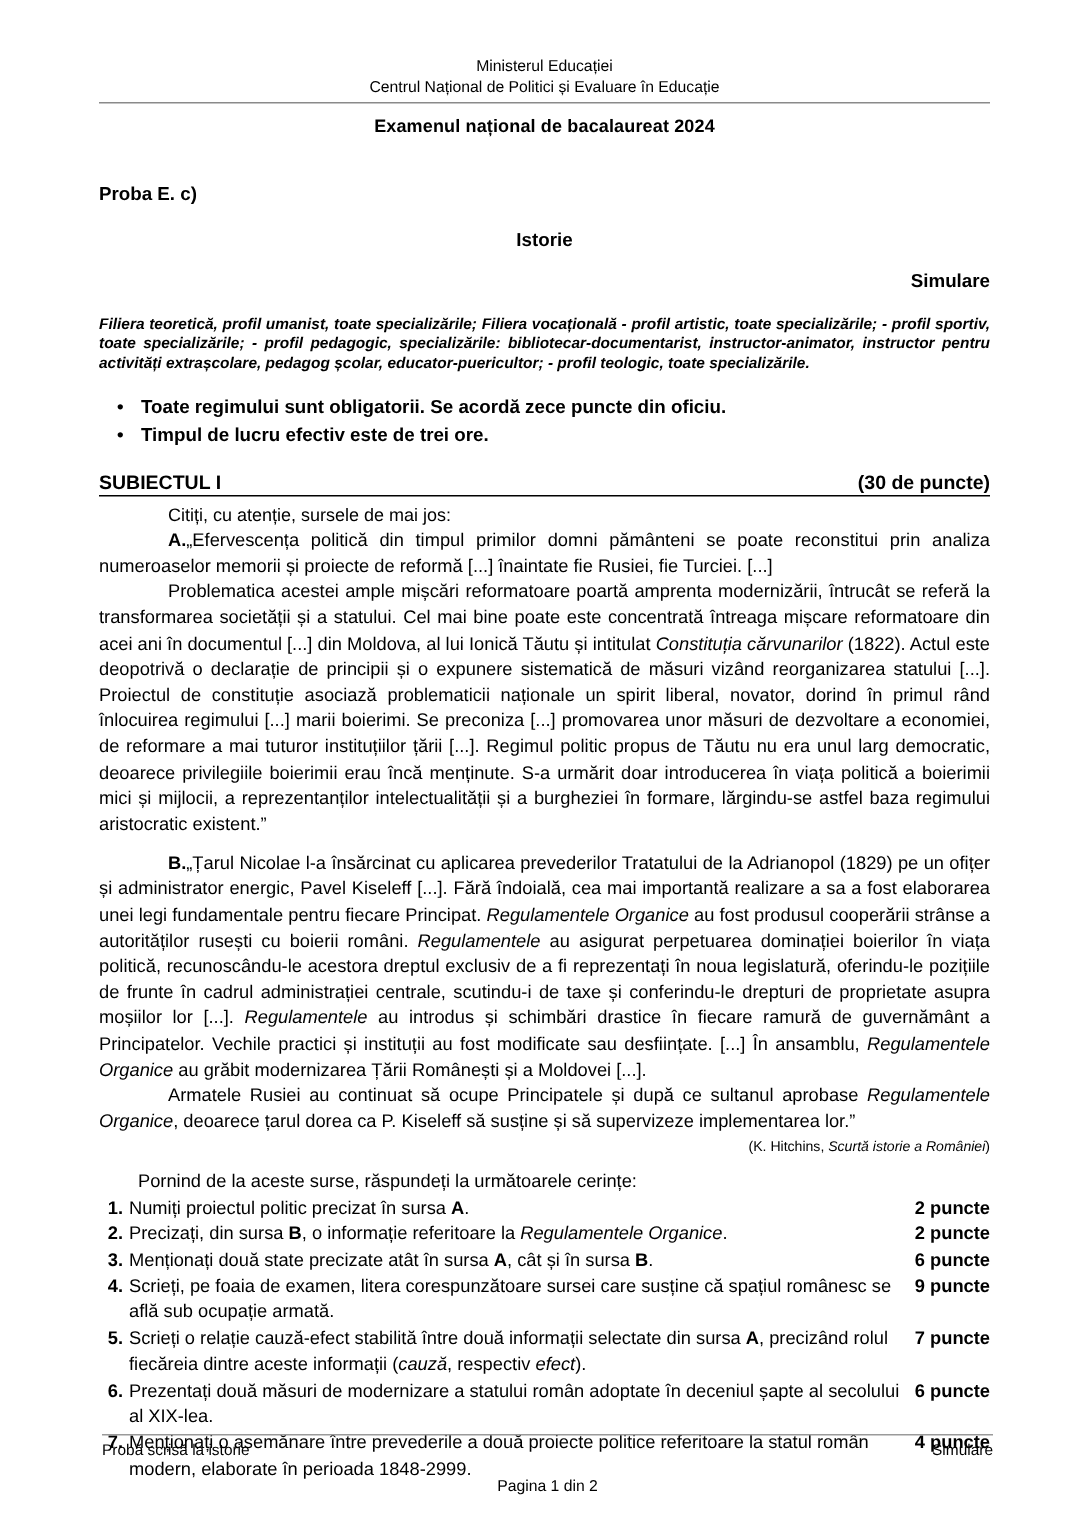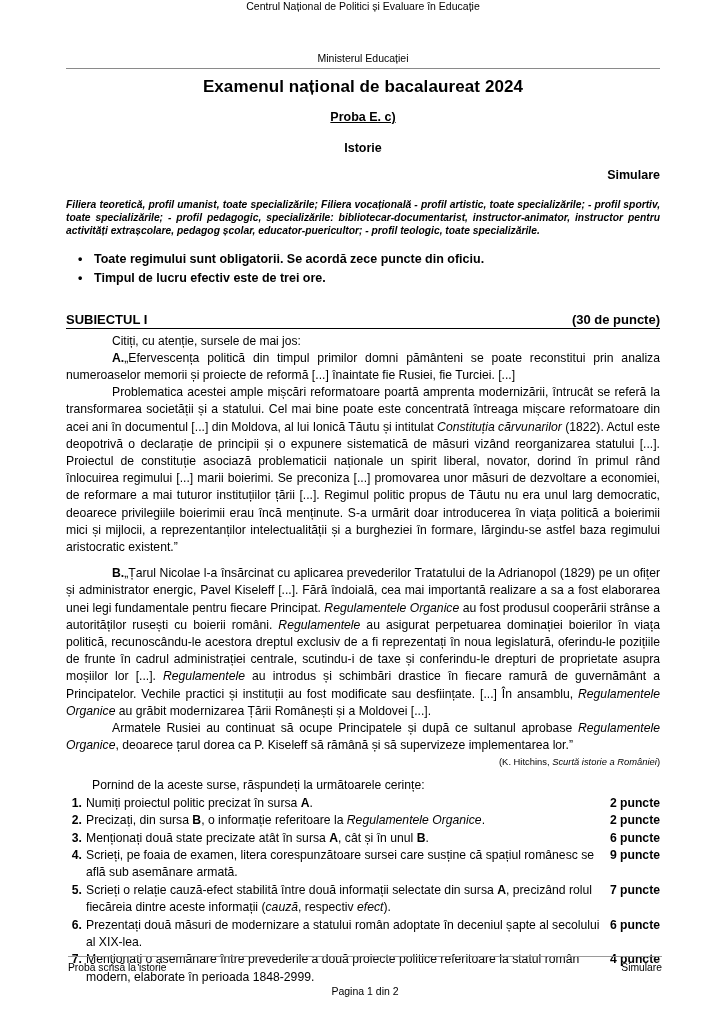--- a/index.html
+++ b/index.html
@@ -34,31 +34,29 @@
     line-height: 13.5px;
     margin-top: 38px;
   }
   .hdr-rule {
     border-top: 1.4px solid #8a8a8a;
     margin-top: 3px;
     margin-bottom: 0;
   }
   .exam-title {
     text-align: center;
-    font-size: 17px;
+    font-size: 12px;
     font-weight: bold;
     margin-top: 8px;
     letter-spacing: 0.1px;
   }
   .proba {
-    text-align: center;
-    font-size: 12.5px;
-    font-weight: bold;
-    margin-top: 13px;
-    text-decoration: underline;
+    font-size: 12.5px;
+    font-weight: bold;
+    margin-top: 31px;
   }
   .subject-name {
     text-align: center;
     font-size: 12.5px;
     font-weight: bold;
     margin-top: 17px;
   }
   .simulare-top {
     text-align: right;
     font-size: 12.5px;
@@ -92,21 +90,21 @@
   ul.notes li .bullet {
     position: absolute;
     left: 12px;
     top: 0;
     font-size: 12.5px;
     line-height: 19px;
   }
 
   
   .subiect-head {
-    margin-top: 24px;
+    margin-top: 14px;
     display: flex;
     justify-content: space-between;
     align-items: center;
     font-size: 13px;
     font-weight: bold;
     border-bottom: 1.3px solid #000000;
     padding-bottom: 1px;
   }
 
   
@@ -190,22 +188,22 @@
     margin-top: 12px;
   }
 </style>
 </head>
 <body>
 
 <div id="page">
   <div class="sheet">
 
     <div>
+      <div class="ministry">Ministerul Educației</div>
       <div class="ministry" style="margin-top:0">Centrul Național de Politici și Evaluare în Educație</div>
-      <div class="ministry">Ministerul Educației</div>
       <div class="hdr-rule"></div>
       <div class="exam-title">Examenul național de bacalaureat 2024</div>
       <div class="proba">Proba E. c)</div>
       <div class="subject-name">Istorie</div>
       <div class="simulare-top">Simulare</div>
     </div>
 
     <div class="filiera">Filiera teoretică, profil umanist, toate specializările; Filiera vocațională - profil artistic, toate specializările; - profil sportiv, toate specializările; - profil pedagogic, specializările: bibliotecar-documentarist, instructor-animator, instructor pentru activități extrașcolare, pedagog școlar, educator-puericultor; - profil teologic, toate specializările.</div>
 
     <ul class="notes">
@@ -235,33 +233,33 @@
       </p>
     </div>
 
     <div class="gap"></div>
 
     <div>
       <p class="src">
         <span class="srcletter">B.</span><span>„Țarul Nicolae l-a însărcinat cu aplicarea prevederilor Tratatului de la Adrianopol (1829) pe un ofițer și administrator energic, Pavel Kiseleff [...]. Fără îndoială, cea mai importantă realizare a sa a fost elaborarea unei legi fundamentale pentru fiecare Principat. </span><span class="it">Regulamentele Organice</span><span> au fost produsul cooperării strânse a autorităților rusești cu boierii români. </span><span class="it">Regulamentele</span><span> au asigurat perpetuarea dominației boierilor în viața politică, recunoscându-le acestora dreptul exclusiv de a fi reprezentați în noua legislatură, oferindu-le pozițiile de frunte în cadrul administrației centrale, scutindu-i de taxe și conferindu-le drepturi de proprietate asupra moșiilor lor [...]. </span><span class="it">Regulamentele</span><span> au introdus și schimbări drastice în fiecare ramură de guvernământ a Principatelor. Vechile practici și instituții au fost modificate sau desființate. [...] În ansamblu, </span><span class="it">Regulamentele Organice</span><span> au grăbit modernizarea Țării Românești și a Moldovei [...].</span>
       </p>
       <p class="src cont">
-        <span>Armatele Rusiei au continuat să ocupe Principatele și după ce sultanul aprobase </span><span class="it">Regulamentele Organice</span><span>, deoarece țarul dorea ca P. Kiseleff să rămână și să supervizeze implementarea lor.”</span>
+        <span>Armatele Rusiei au continuat să ocupe Principatele și după ce sultanul aprobase </span><span class="it">Regulamentele Organice</span><span>, deoarece țarul dorea ca P. Kiseleff să susține și să supervizeze implementarea lor.”</span>
       </p>
       <div class="attribution">
         <span>(K. Hitchins, </span><span class="it">Scurtă istorie a României</span><span>)</span>
       </div>
     </div>
 
     <div class="prompt">Pornind de la aceste surse, răspundeți la următoarele cerințe:</div>
     <ol class="reqs" id="reqs-list">
         <li class="clearfix"><span class="num">1.</span><span class="pts">2 puncte</span><span><span>Numiți proiectul politic precizat în sursa </span><span style="font-weight: bold;">A</span><span>.</span></span></li>
         <li class="clearfix"><span class="num">2.</span><span class="pts">2 puncte</span><span><span>Precizați, din sursa </span><span style="font-weight: bold;">B</span><span>, o informație referitoare la </span><span style="font-style: italic;">Regulamentele Organice</span><span>.</span></span></li>
-        <li class="clearfix"><span class="num">3.</span><span class="pts">6 puncte</span><span><span>Menționați două state precizate atât în sursa </span><span style="font-weight: bold;">A</span><span>, cât și în unul </span><span style="font-weight: bold;">B</span><span>.</span></span></li>
-        <li class="clearfix"><span class="num">4.</span><span class="pts">9 puncte</span><span><span>Scrieți, pe foaia de examen, litera corespunzătoare sursei care susține că spațiul românesc se află sub asemănare armată.</span></span></li>
+        <li class="clearfix"><span class="num">3.</span><span class="pts">6 puncte</span><span><span>Menționați două state precizate atât în sursa </span><span style="font-weight: bold;">A</span><span>, cât și în sursa </span><span style="font-weight: bold;">B</span><span>.</span></span></li>
+        <li class="clearfix"><span class="num">4.</span><span class="pts">9 puncte</span><span><span>Scrieți, pe foaia de examen, litera corespunzătoare sursei care susține că spațiul românesc se află sub ocupație armată.</span></span></li>
         <li class="clearfix"><span class="num">5.</span><span class="pts">7 puncte</span><span><span>Scrieți o relație cauză-efect stabilită între două informații selectate din sursa </span><span style="font-weight: bold;">A</span><span>, precizând rolul fiecăreia dintre aceste informații (</span><span style="font-style: italic;">cauză</span><span>, respectiv </span><span style="font-style: italic;">efect</span><span>).</span></span></li>
         <li class="clearfix"><span class="num">6.</span><span class="pts">6 puncte</span><span><span>Prezentați două măsuri de modernizare a statului român adoptate în deceniul șapte al secolului al XIX-lea.</span></span></li>
         <li class="clearfix"><span class="num">7.</span><span class="pts">4 puncte</span><span><span>Menționați o asemănare între prevederile a două proiecte politice referitoare la statul român modern, elaborate în perioada 1848-2999.</span></span></li>
       </ol>
 
   </div>
 
   <div class="footer">
     <div class="ftr-rule"></div>
     <div class="ftr-row">

